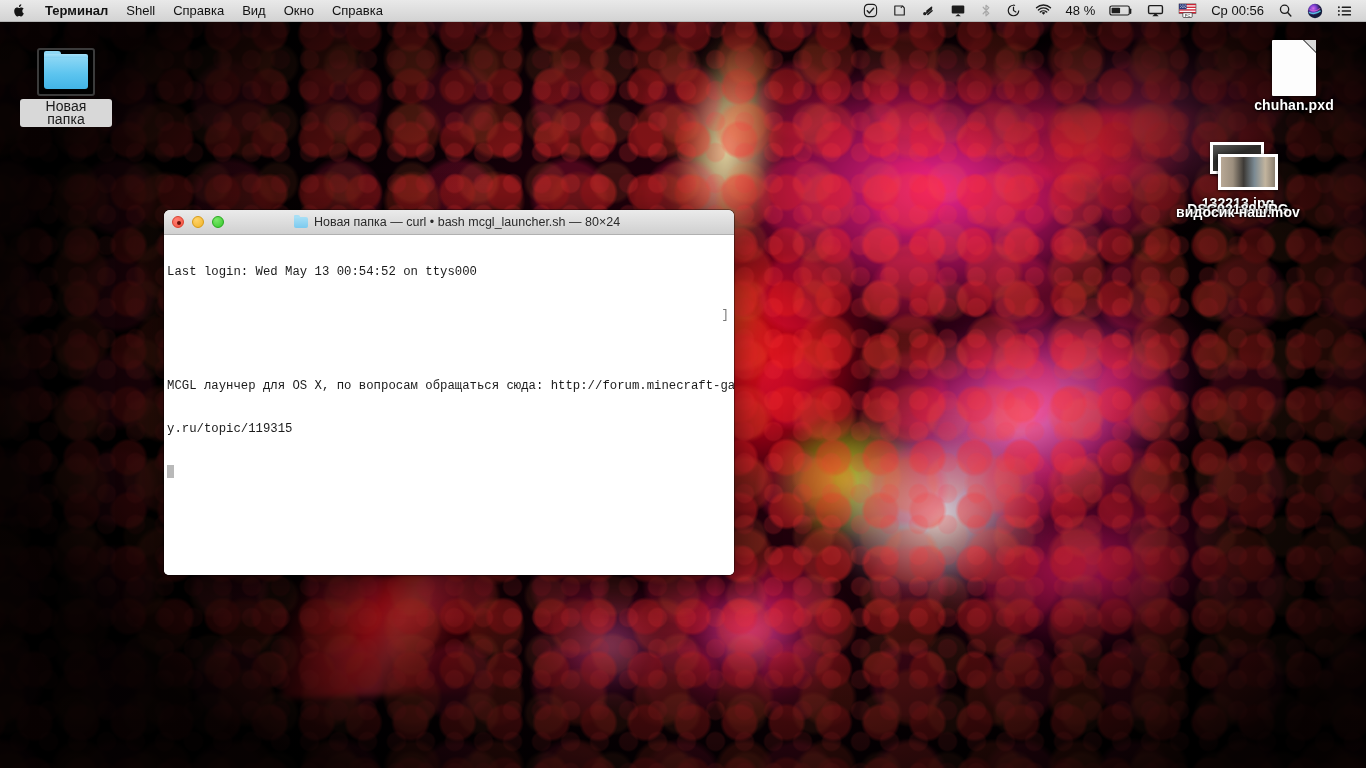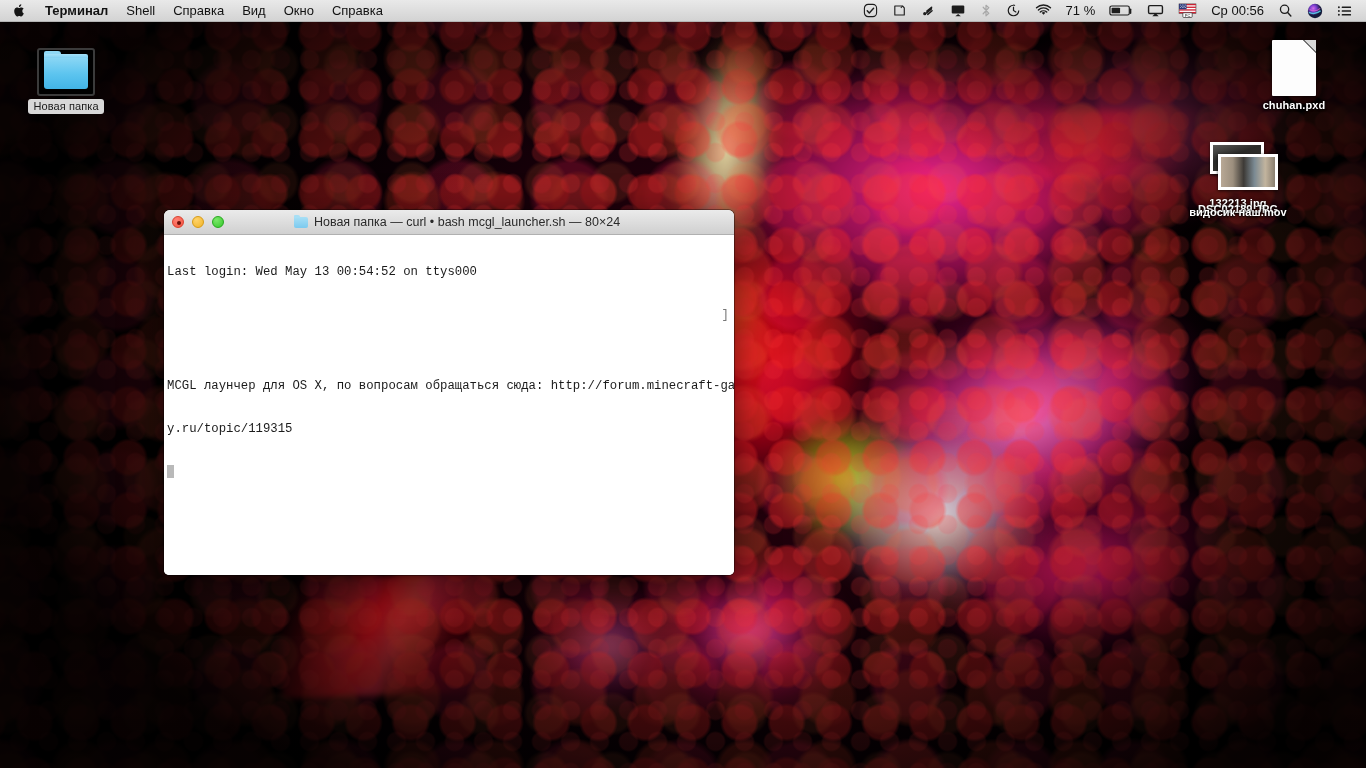--- a/index.html
+++ b/index.html
@@ -144,21 +144,21 @@
   }
   .mb-text { padding:0 7px; font-size:13px; white-space:nowrap; }
 
   
   .desk-icon {
     position:absolute; width:92px; text-align:center;
     z-index:10; cursor:default;
   }
   .desk-icon .glyph { height:62px; display:flex; align-items:flex-end; justify-content:center; }
   .desk-icon .lbl {
-    font-size:11px; color:#fff; margin-top:3px; line-height:13px;
+    font-size:14px; color:#fff; margin-top:3px; line-height:13px;
     text-shadow:0 1px 2px rgba(0,0,0,.95), 0 0 3px rgba(0,0,0,.9);
     font-weight:600; letter-spacing:.1px;
   }
   .desk-icon .lbl.selected {
     background:#d8d8d8; color:#1a1a1a; text-shadow:none;
     display:inline-block; padding:1px 5px; border-radius:3px; font-weight:400;
   }
 
   
   .folder-box {
@@ -344,21 +344,21 @@
 
     <div class="mb-icon">
       <svg width="17" height="15" viewBox="0 0 18 14">
         <path d="M9 11.6l-2-2.2a3 3 0 0 1 4 0z" fill="#1c1c1c"></path>
         <path d="M3.6 6.4a7.7 7.7 0 0 1 10.8 0" fill="none" stroke="#1c1c1c" stroke-width="1.5" stroke-linecap="round"></path>
         <path d="M5.6 8.7a5 5 0 0 1 6.8 0" fill="none" stroke="#1c1c1c" stroke-width="1.5" stroke-linecap="round"></path>
         <path d="M1.6 4.1a10.6 10.6 0 0 1 14.8 0" fill="none" stroke="#1c1c1c" stroke-width="1.5" stroke-linecap="round"></path>
       </svg>
     </div>
 
-    <div class="mb-text">71 %</div>
+    <div class="mb-text">48 %</div>
 
     <div class="mb-icon">
       <svg width="24" height="13" viewBox="0 0 26 13">
         <rect x="1" y="1.6" width="21" height="9.8" rx="2" fill="none" stroke="#1c1c1c" stroke-width="1.3"></rect>
         <rect x="2.8" y="3.4" width="9.2" height="6.2" rx="1" fill="#1c1c1c"></rect>
         <path d="M23.4 5.2v4.2" stroke="#1c1c1c" stroke-width="1.6" stroke-linecap="round"></path>
       </svg>
     </div>
 
     <div class="mb-icon">

